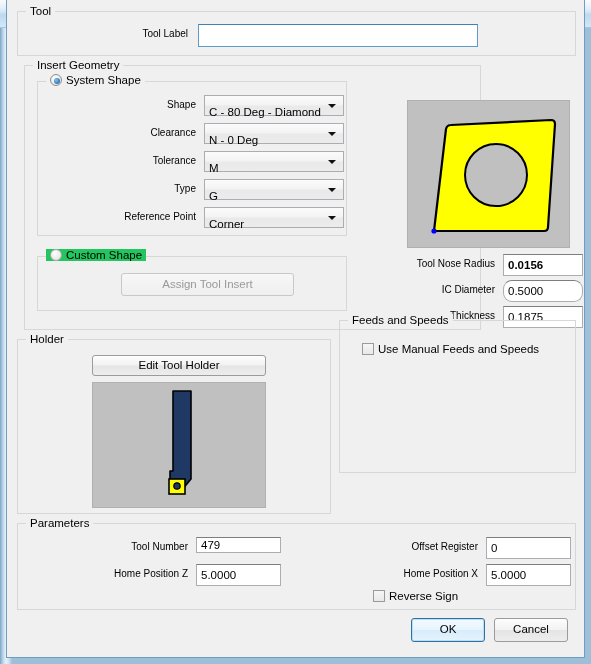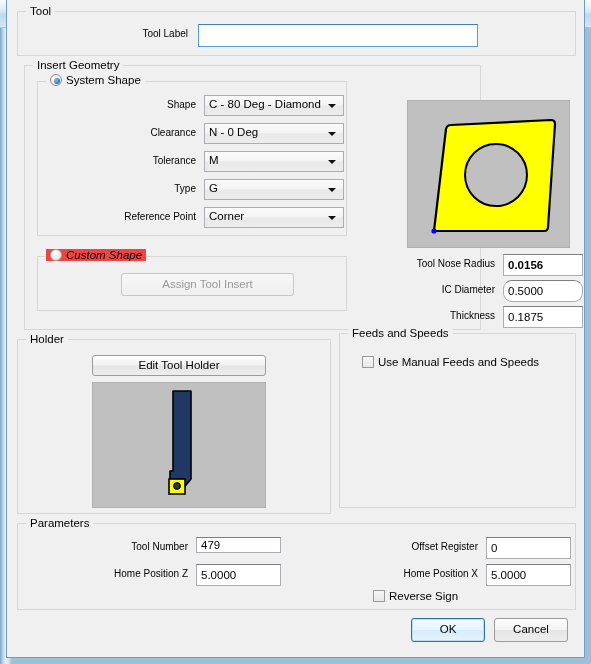--- a/index.html
+++ b/index.html
@@ -112,21 +112,21 @@
 
   .combo {
     position: absolute;
     background: linear-gradient(to bottom, #fbfbfb 0%, #f3f3f3 48%, #e9e9e9 52%, #ececec 100%);
     border: 1px solid #abadb3;
     font-size: 11.5px;
     color: #000;
   }
   .combo .cval {
     position: absolute;
-    left: 4px; top: 2px;
+    left: 4px; top: 10px;
     white-space: nowrap;
   }
   .combo .arrow {
     position: absolute;
     right: 7px; top: 8px;
     width: 0; height: 0;
     border-left: 4px solid transparent;
     border-right: 4px solid transparent;
     border-top: 4px solid #111;
   }
@@ -253,21 +253,21 @@
         </div>
 
         <div class="lbl" style="left:0px; top:129px; width:158px;">Reference Point</div>
         <div class="combo" style="left:166px; top:125px; width:140px; height:21px;">
           <span class="cval">Corner</span>
           <span class="arrow"></span>
         </div>
       </div>
 
       <div class="group" style="left:12px; top:190px; width:310px; height:55px;">
-        <div class="radio-row" style="left:8px; top:-8px; background:#ef4444; padding:0 4px;font-style:italic;">
+        <div class="radio-row" style="left:8px; top:-8px; background:#22c55e; padding:0 4px;">
           <span class="radio off"></span><span>Custom Shape</span>
         </div>
         <div class="btn disabled" style="left:83px; top:16px; width:173px; height:23px;">Assign Tool Insert</div>
       </div>
 
       <div class="preview" style="left:382px; top:34px; width:163px; height:148px;">
         <svg width="163" height="148" viewBox="0 0 163 148">
           <path d="M 26 130 L 38 28 Q 39 24 43 24 L 143 19 Q 147 19 147 23 L 140 126 Q 140 130 136 130 Z" fill="#ffff00" stroke="#000000" stroke-width="2.2" stroke-linejoin="round"></path>
           <circle cx="88" cy="74" r="31" fill="#c0c0c0" stroke="#000000" stroke-width="2"></circle>
           <circle cx="26" cy="130" r="2.6" fill="#0000ff"></circle>
@@ -289,21 +289,21 @@
       <div class="btn" style="left:74px; top:15px; width:174px; height:21px;">Edit Tool Holder</div>
       <div class="preview" style="left:74px; top:42px; width:174px; height:126px;">
         <svg width="174" height="126" viewBox="0 0 174 126">
           <path d="M 80 8 L 98 8 L 98 96 L 88 108 L 80 108 L 80 98 L 77 98 L 77 88 L 80 88 Z" fill="#1f3864" stroke="#000000" stroke-width="1.6" stroke-linejoin="round"></path>
           <rect x="76" y="96" width="16" height="15" fill="#ffff00" stroke="#000000" stroke-width="1.6"></rect>
           <circle cx="84" cy="103" r="3.2" fill="#1f3864" stroke="#000000" stroke-width="1.2"></circle>
         </svg>
       </div>
     </div>
 
-    <div class="group" style="left:332px; top:333px; width:237px; height:175px;">
+    <div class="group" style="left:332px; top:320px; width:237px; height:153px;">
       <div class="legend">Feeds and Speeds</div>
       <div class="check-row" style="left:22px; top:22px;">
         <span class="cbox"></span><span>Use Manual Feeds and Speeds</span>
       </div>
     </div>
 
     <div class="group" style="left:10px; top:523px; width:559px; height:87px;">
       <div class="legend">Parameters</div>
 
       <div class="lbl" style="left:20px; top:17px; width:150px;">Tool Number</div>

